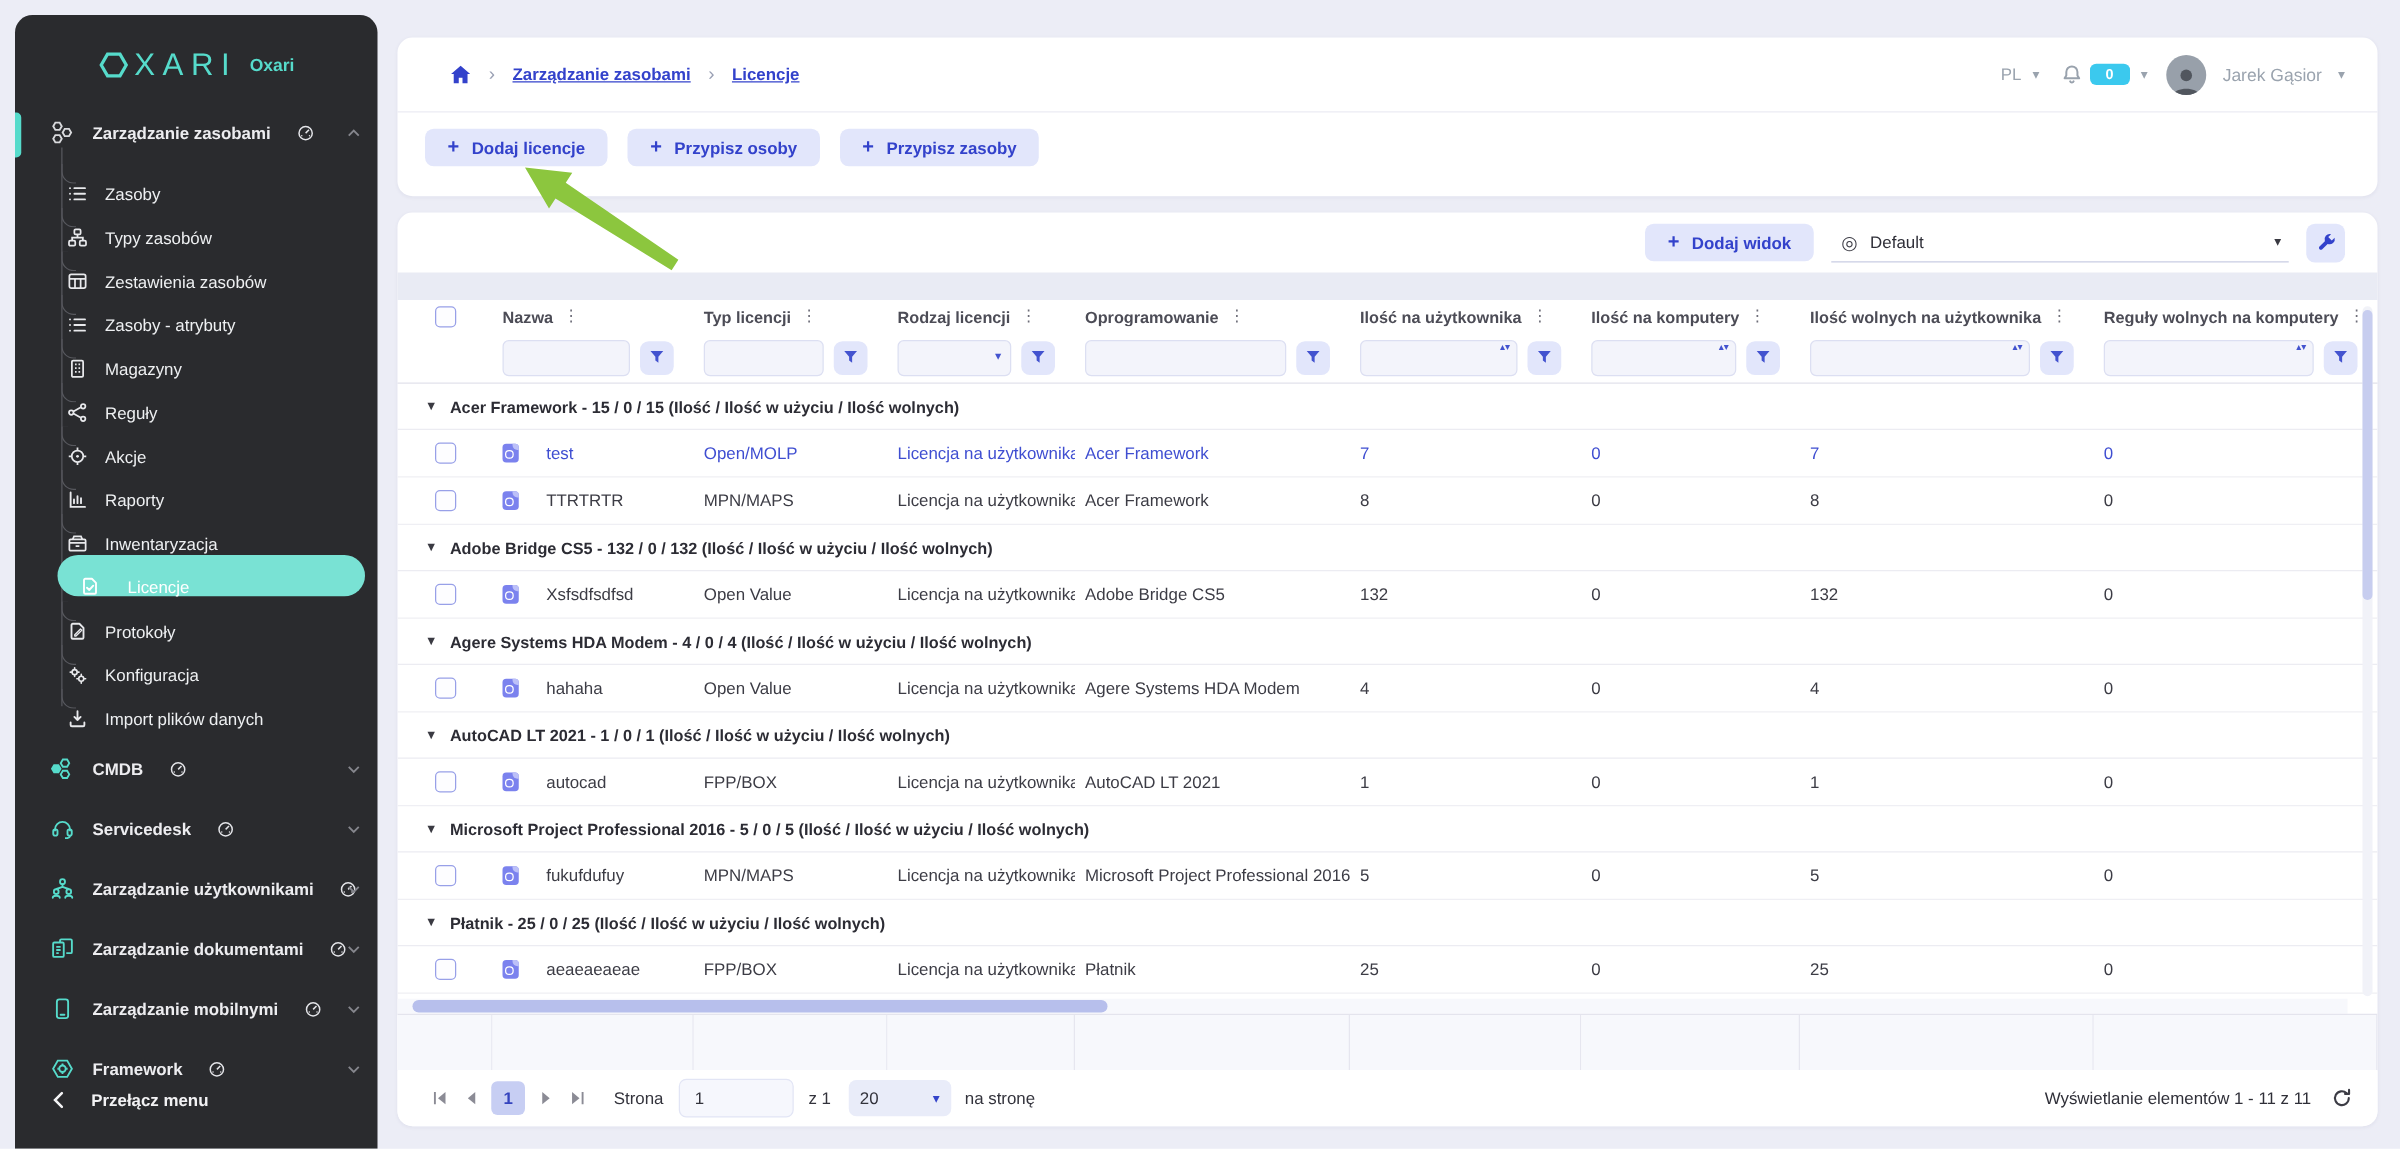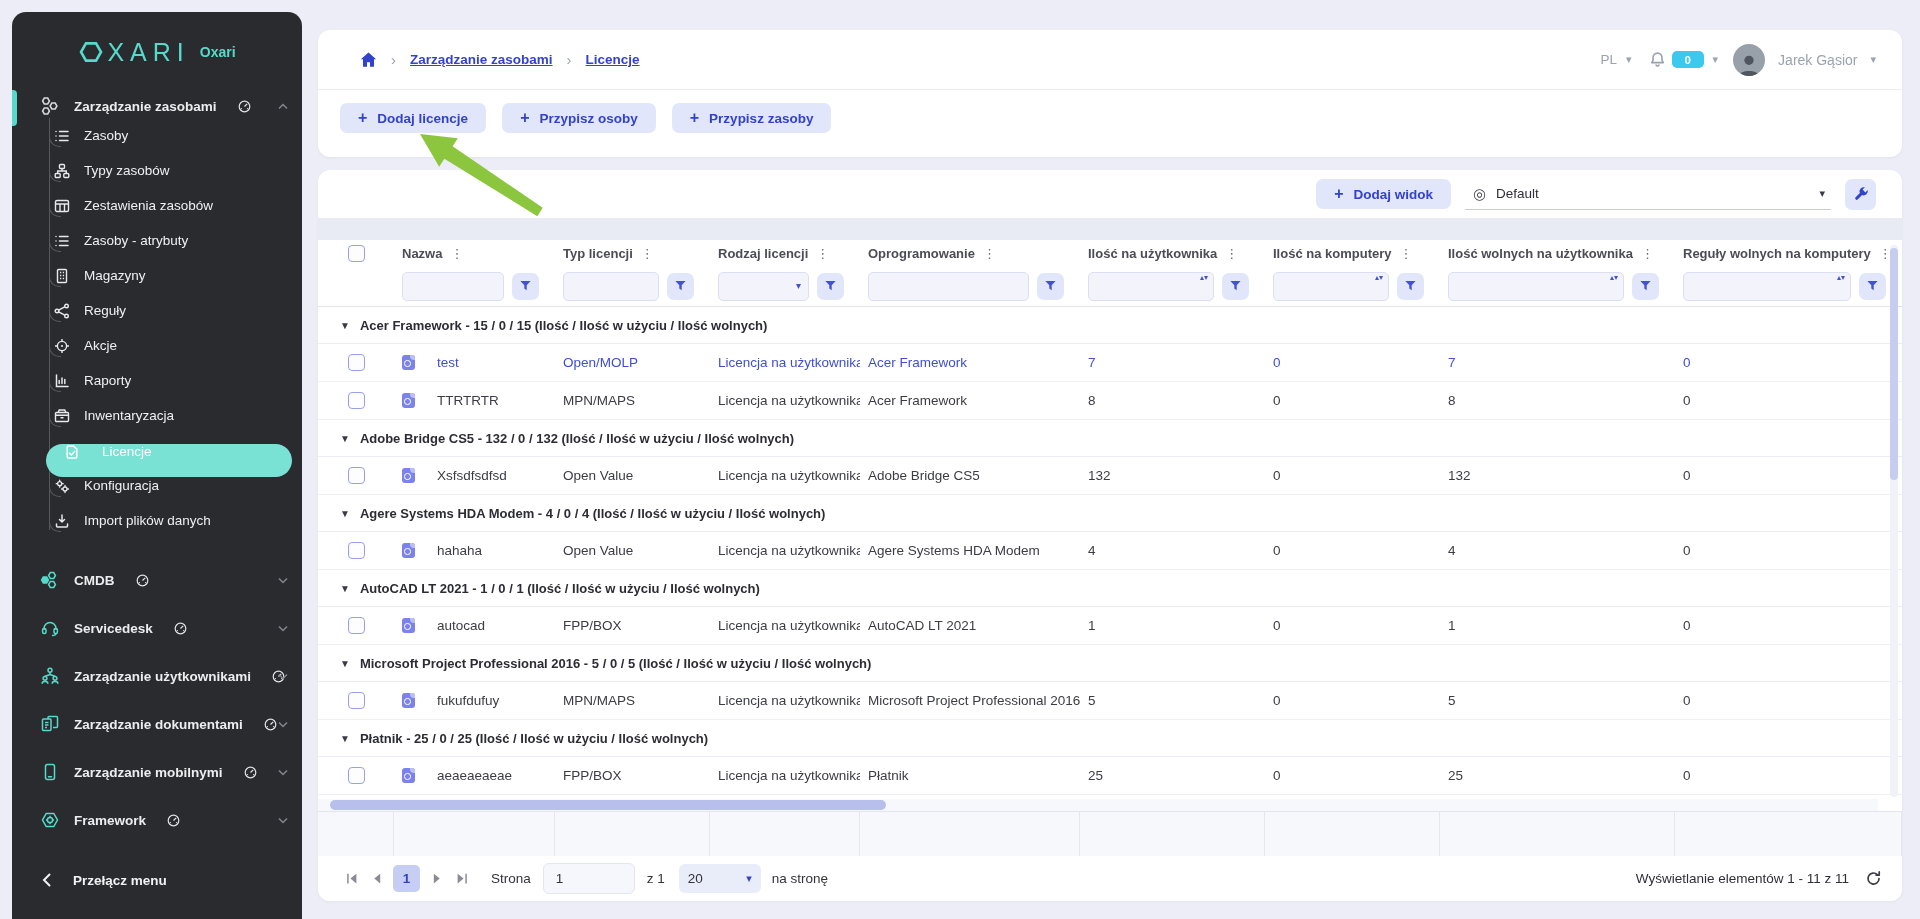--- a/index.html
+++ b/index.html
@@ -21,21 +21,21 @@
   .logo-sub{font-size:14px;font-weight:700;color:#56dbcb}
   .side-section{position:relative;display:flex;align-items:center;height:40px;padding-left:28px;gap:14px;
     font-size:13.5px;font-weight:600;cursor:pointer;margin-top:8px}
   .side-section:first-of-type{margin-top:12px}
   .s-icon{width:20px;display:flex;justify-content:center;color:#d9dadd}
   .s-icon.teal{color:#56dbcb}
   .sec-caret{position:absolute;right:14px;color:#85868d}
   .gauge-icon{margin-left:7px;color:#e3e4e8}
   .sub-list{position:relative;padding:2px 0 4px}
   .sub-list::before{content:"";position:absolute;left:37px;top:-8px;bottom:22px;border-left:1px solid #57585e}
-  .sub-item{position:relative;display:flex;align-items:flex-start;height:35px;padding-left:41px;gap:14px;
+  .sub-item{position:relative;display:flex;align-items:flex-end;height:35px;padding-left:41px;gap:14px;
     font-size:13.5px;font-weight:500;color:#eef0f2;cursor:pointer}
   .sub-item::before{content:"";position:absolute;left:37px;top:calc(50% - 15px);width:11px;height:15px;
     border-left:1px solid #57585e;border-bottom:1px solid #57585e;border-bottom-left-radius:10px}
   .sub-item .i{width:17px;display:flex;justify-content:center;color:#e8e9ec}
   .sub-item.selected{background:#79e2d4;border-radius:18px;margin:1px 10px 1px 34px;height:33px;
     padding-left:17px;gap:22px;color:#ffffff}
   .sub-item.selected::before{display:none}
   .sub-item.selected .i{color:#ffffff}
   .menu-toggle{position:absolute;bottom:0;left:0;right:0;height:46px;display:flex;align-items:flex-start;
     padding-left:30px;gap:22px;font-size:13.5px;font-weight:600;color:#f2f2f4;cursor:pointer}
@@ -258,20 +258,29 @@
       <span class="i">
           <svg width="16" height="16" viewBox="0 0 16 16" fill="none" stroke="currentColor" stroke-width="1.5" stroke-linejoin="round">
             <path d="M9.5 2H4.2a1 1 0 0 0-1 1v10a1 1 0 0 0 1 1h7.6a1 1 0 0 0 1-1V5.3z"></path>
             <path d="M5.6 9.2l1.8 1.8 3.2-3.5" stroke-linecap="round"></path>
           </svg>
         </span>
       <span>Licencje</span>
     </div>
     <div class="sub-item">
       <span class="i">
+          <svg width="16" height="16" viewBox="0 0 16 16" fill="none" stroke="currentColor" stroke-width="1.5" stroke-linejoin="round">
+            <path d="M9.5 2H4.2a1 1 0 0 0-1 1v10a1 1 0 0 0 1 1h7.6a1 1 0 0 0 1-1V5.3z"></path>
+            <path d="M5.8 10.8l4.6-4.6 1 1-4.6 4.6h-1z" stroke-width="1.1"></path>
+          </svg>
+        </span>
+      <span>Protokoły</span>
+    </div>
+    <div class="sub-item">
+      <span class="i">
           <svg width="16" height="16" viewBox="0 0 16 16" fill="none" stroke="currentColor" stroke-width="1.3" stroke-linecap="round">
             <circle cx="5.7" cy="5.7" r="2"></circle>
             <path d="M5.7 2.2v1M5.7 8.2v1M2.2 5.7h1M8.2 5.7h1"></path>
             <circle cx="11" cy="11" r="2"></circle>
             <path d="M11 7.5v1M11 13.5v1M7.5 11h1M13.5 11h1"></path>
           </svg>
         </span>
       <span>Konfiguracja</span>
     </div>
     <div class="sub-item">

